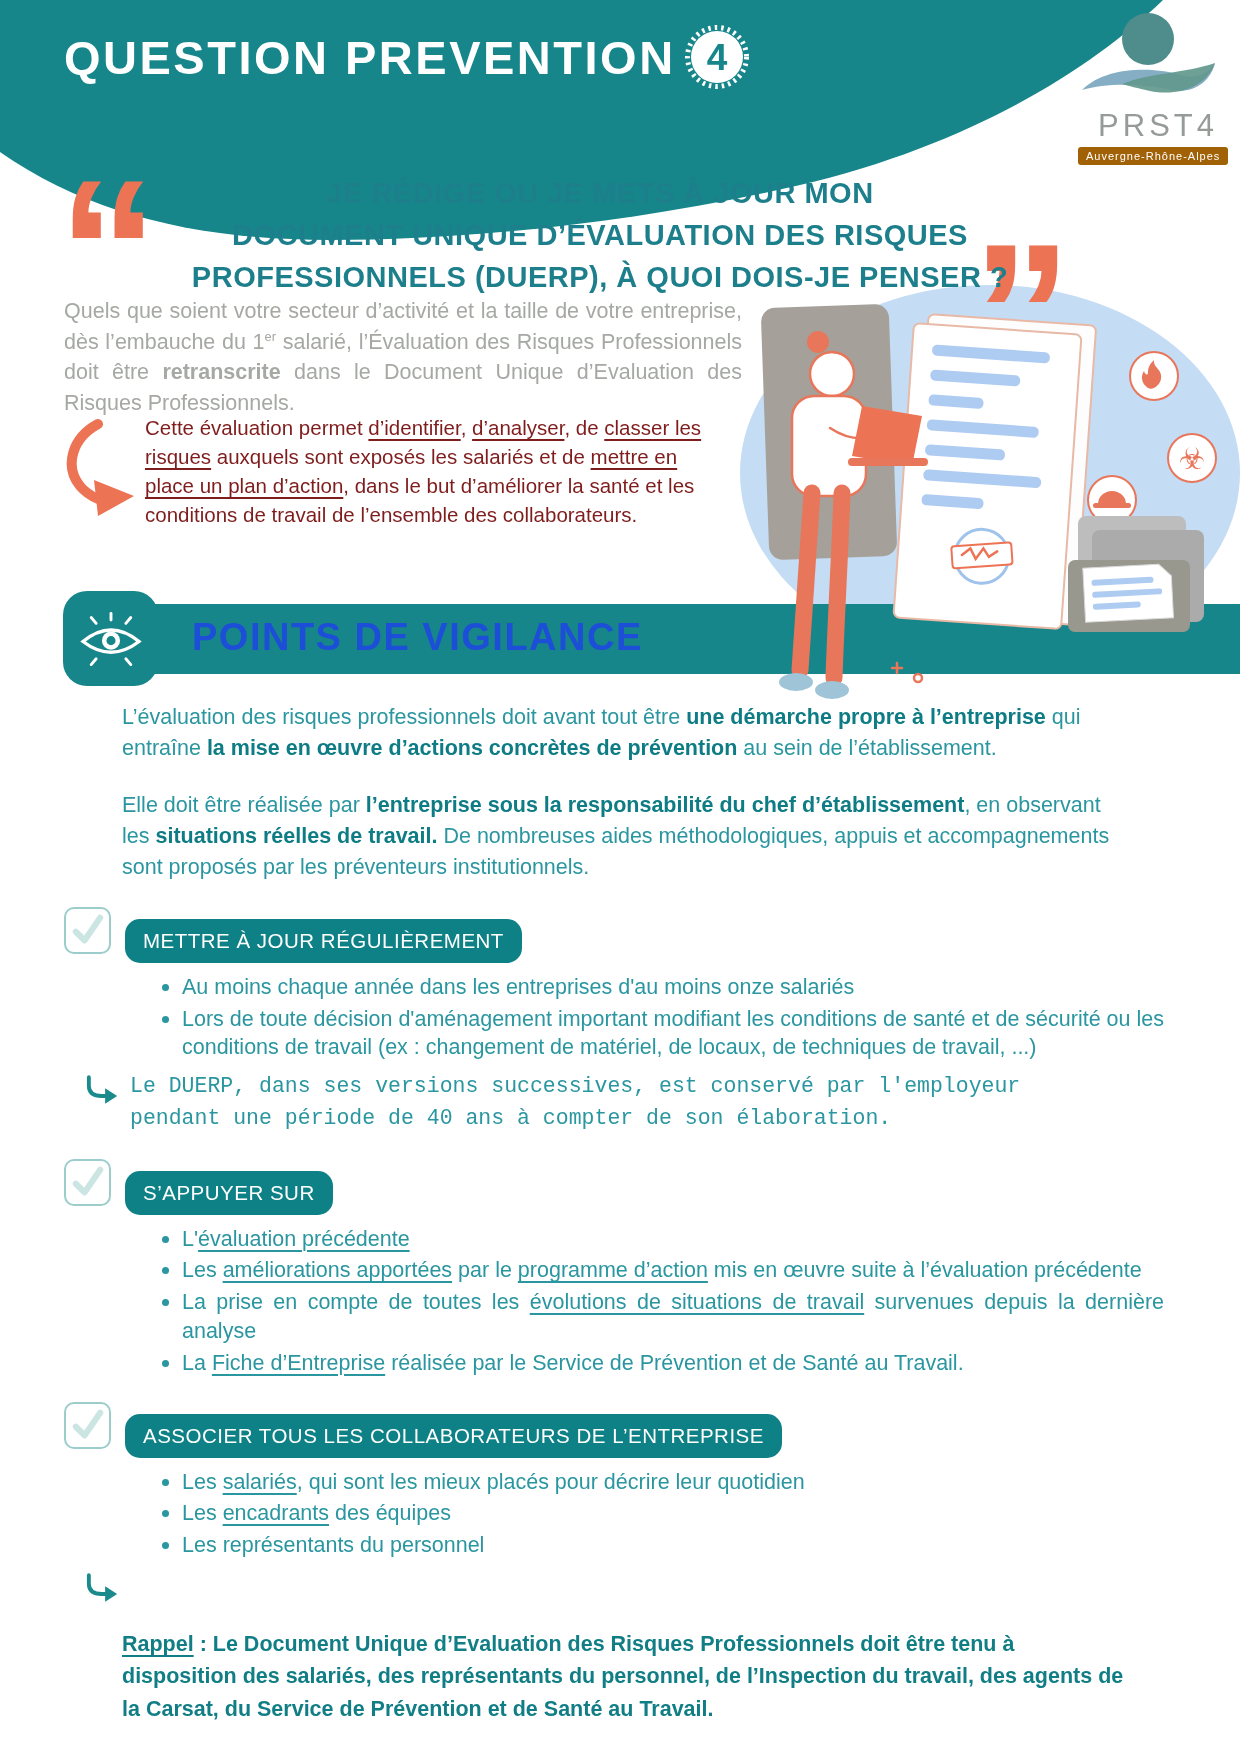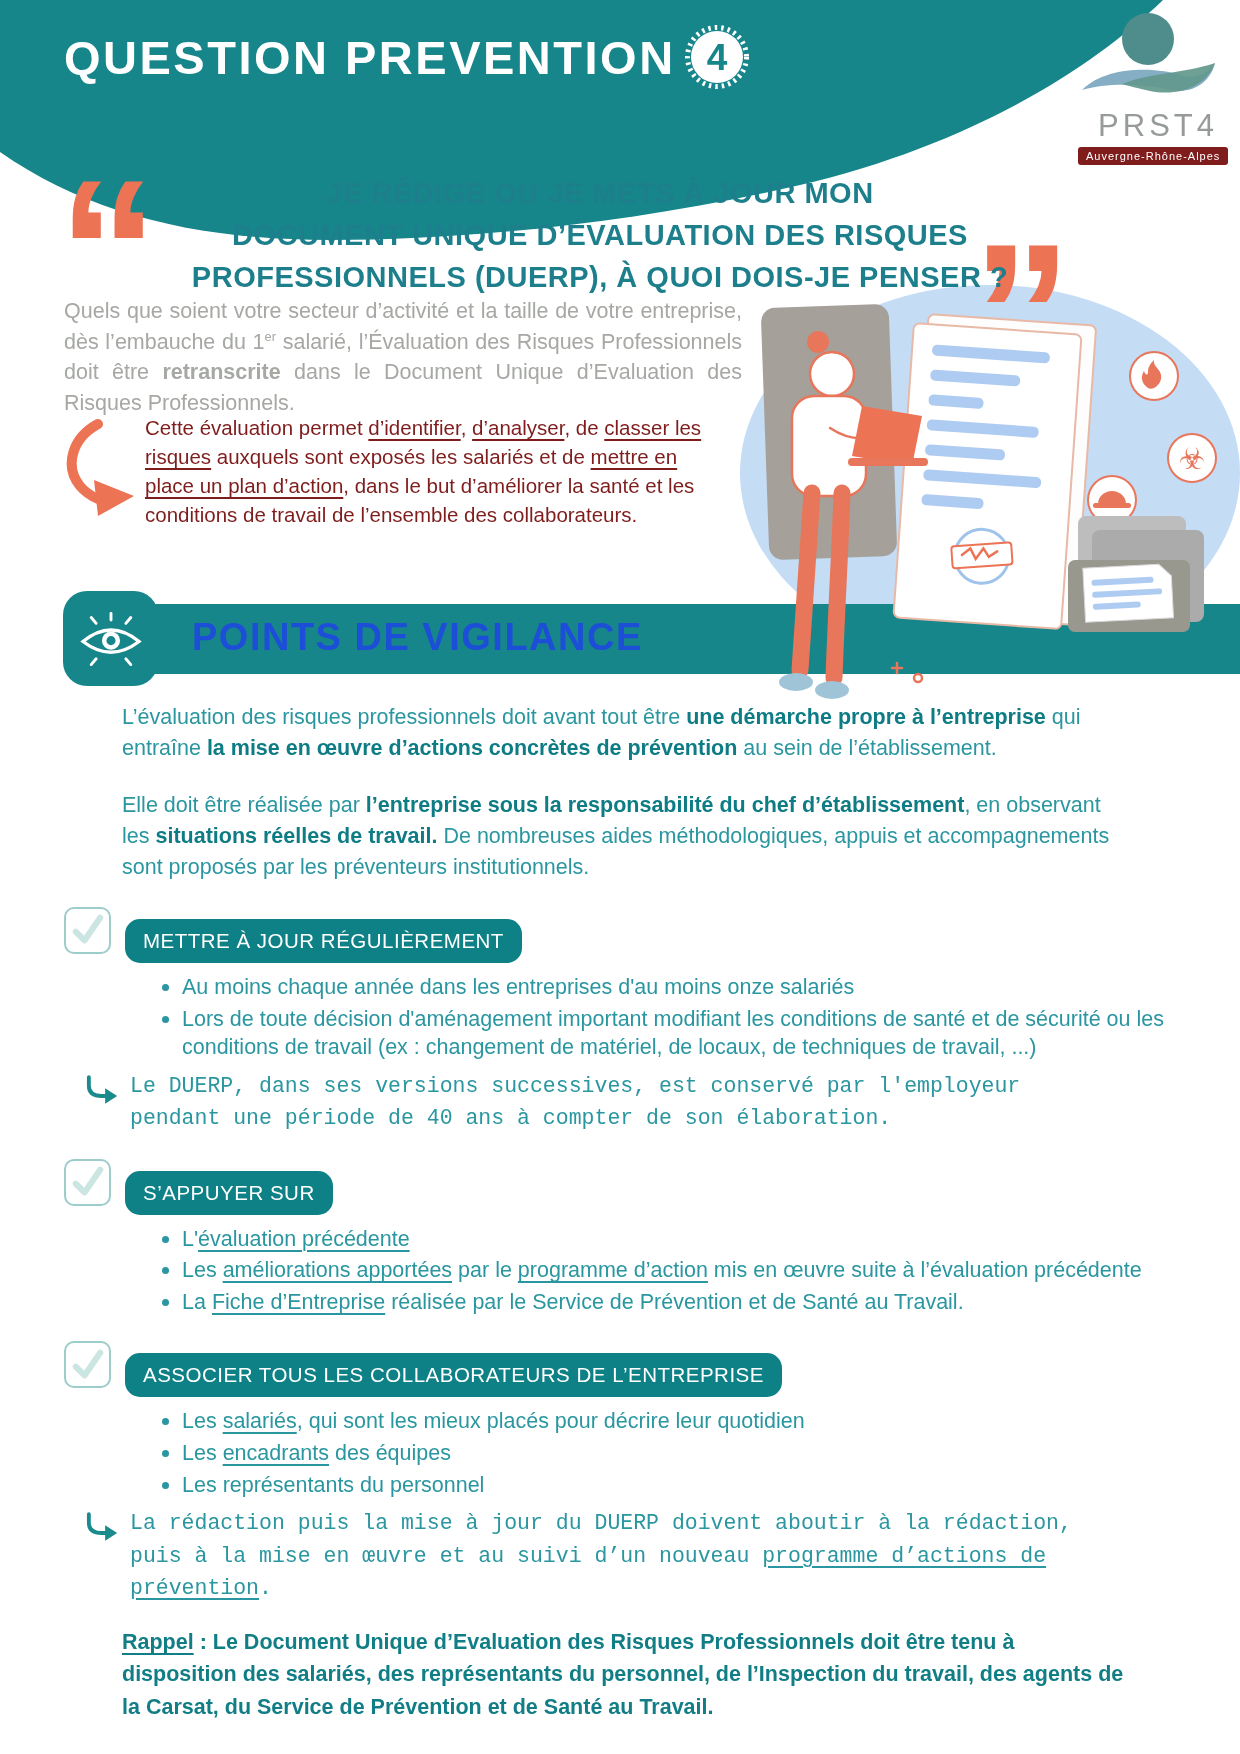--- a/index.html
+++ b/index.html
@@ -16,21 +16,21 @@
   #header-svg { position:absolute; top:0; left:0; }
   .page-title {
     position:absolute; top:30px; left:64px; color:#ffffff;
     font-size:47px; font-weight:700; letter-spacing:2.5px; z-index:2;
   }
   .badge { position:absolute; top:22px; left:682px; width:70px; height:70px; z-index:2; }
 
   .logo { position:absolute; top:12px; left:1078px; width:140px; text-align:right; z-index:2; }
   .logo-name { font-size:31px; color:#969b98; letter-spacing:4px; margin-top:-4px; }
   .logo-region {
-    display:inline-block; margin-top:3px; background:#7f1d1d; color:#ffffff;
+    display:inline-block; margin-top:3px; background:#a16207; color:#ffffff;
     font-size:11px; letter-spacing:1px; padding:3px 8px; border-radius:3px; white-space:nowrap;
   }
 
   
   .quote-mark { position:absolute; font-size:200px; line-height:0.25; color:#ed7355; font-weight:700; z-index:1;}
   .quote-open  { top:225px; left:58px; }
   .quote-close { top:290px; left:972px; }
   .question-title {
     position:absolute; top:172px; left:170px; width:860px; text-align:center;
     color:#1d7f8b; font-size:29px; font-weight:700; line-height:1.45; letter-spacing:0.5px; z-index:2;
@@ -261,20 +261,21 @@
     <div class="checkbox">
       <svg width="40" height="40" viewBox="0 0 46 46">
         <polyline points="9,25 19,35 37,9" fill="none" stroke="#cbe5e2" stroke-width="7" stroke-linecap="round" stroke-linejoin="round"></polyline>
       </svg>
     </div>
     <div class="pill">S’APPUYER SUR</div>
   </div>
   <ul class="bullets">
     <li><span>L'</span><span class="u">évaluation précédente</span></li>
     <li><span>Les </span><span class="u">améliorations apportées</span><span> par le </span><span class="u">programme d’action</span><span> mis en œuvre suite à l’évaluation précédente</span></li>
+    <li><span>La prise en compte de toutes les </span><span class="u">évolutions de situations de travail</span><span> survenues depuis la dernière analyse</span></li>
     <li><span>La </span><span class="u">Fiche d’Entreprise</span><span> réalisée par le Service de Prévention et de Santé au Travail.</span></li>
   </ul>
 
   <div class="section-head">
     <div class="checkbox">
       <svg width="40" height="40" viewBox="0 0 46 46">
         <polyline points="9,25 19,35 37,9" fill="none" stroke="#cbe5e2" stroke-width="7" stroke-linecap="round" stroke-linejoin="round"></polyline>
       </svg>
     </div>
     <div class="pill">ASSOCIER TOUS LES COLLABORATEURS DE L’ENTREPRISE</div>
@@ -282,17 +283,16 @@
   <ul class="bullets">
     <li><span>Les </span><span class="u">salariés</span><span>, qui sont les mieux placés pour décrire leur quotidien</span></li>
     <li><span>Les </span><span class="u">encadrants</span><span> des équipes</span></li>
     <li><span>Les représentants du personnel</span></li>
   </ul>
   <div class="note">
     <svg width="36" height="36" viewBox="0 0 42 36">
       <path d="M8,3 V13 Q8,25 23,25 H28" fill="none" stroke="#1b8a8d" stroke-width="4.5" stroke-linecap="round"></path>
       <polygon points="27,16 41,25 27,34" fill="#1b8a8d"></polygon>
     </svg>
-    <div class="note-text"><span>La rédaction puis la mise à jour du DUERP doivent aboutir à la rédaction, puis à la mise en œuvre et au suivi d’un nouveau </span><span class="u">programme d’actions de prévention</span><span>.</span></div>
   </div>
 
   <p class="rappel"><span class="b u">Rappel</span><span class="b"> : Le Document Unique d’Evaluation des Risques Professionnels doit être tenu à disposition des salariés, des représentants du personnel, de l’Inspection du travail, des agents de la Carsat, du Service de Prévention et de Santé au Travail.</span></p>
 </div>
 
 </body></html>

